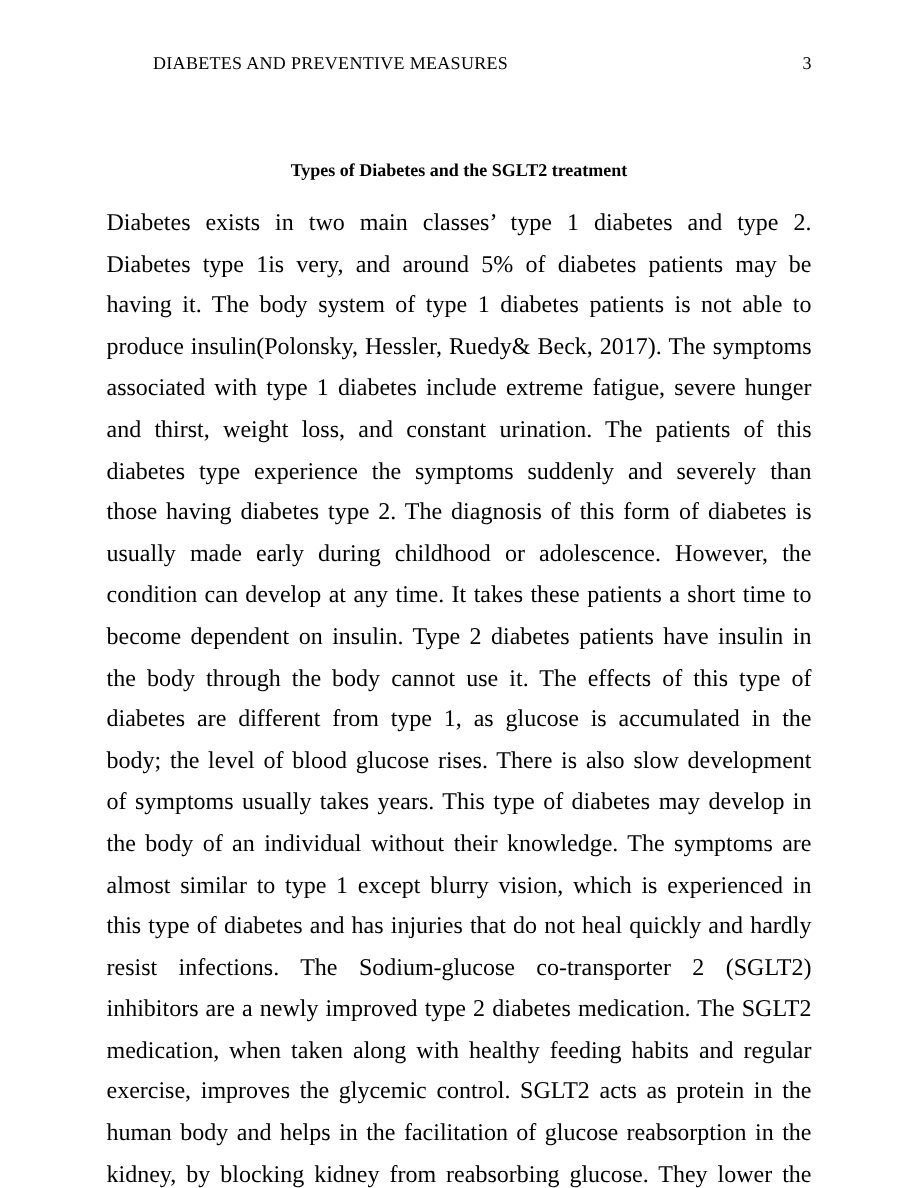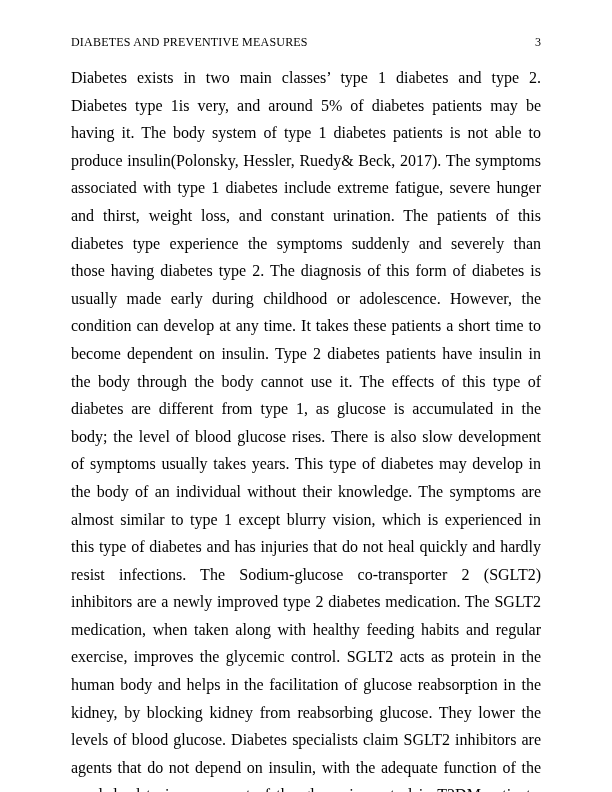--- a/index.html
+++ b/index.html
@@ -17,20 +17,21 @@
       padding: 35px 71px 0 71px;
       position: relative;
       overflow: hidden;
     }
     .header-row {
       display: flex;
       justify-content: space-between;
       align-items: flex-end;
       font-size: 12px;
       line-height: 14px;
+      margin-left: 31px;
     }
     .running-head {
       letter-spacing: 0.2px;
     }
     .page-number {
       font-size: 12px;
     }
     .essay-title {
       margin: 57px 0 0 0;
       font-size: 12px;
@@ -49,15 +50,16 @@
   </style>
 </head>
 <body>
 
 <div class="page">
   <div class="header-row">
     <span class="running-head">DIABETES AND PREVENTIVE MEASURES</span>
     <span class="page-number">3</span>
   </div>
 
+  <h1 class="essay-title">Types of Diabetes and the SGLT2 treatment</h1>
 
   <p class="body-paragraph">Diabetes exists in two main classes’ type 1 diabetes and type 2.  Diabetes type 1is very, and around 5% of diabetes patients may be having it. The body system of type 1 diabetes patients is not able to produce insulin(Polonsky, Hessler, Ruedy&amp; Beck, 2017). The symptoms associated with type 1 diabetes include extreme fatigue, severe hunger and thirst, weight loss, and constant urination. The patients of this diabetes type experience the symptoms suddenly and severely than those having diabetes type 2. The diagnosis of this form of diabetes is usually made early during childhood or adolescence. However, the condition can develop at any time. It takes these patients a short time to become dependent on insulin. Type 2 diabetes patients have insulin in the body through the body cannot use it. The effects of this type of diabetes are different from type 1, as glucose is accumulated in the body; the level of blood glucose rises. There is also slow development of symptoms usually takes years. This type of diabetes may develop in the body of an individual without their knowledge. The symptoms are almost similar to type 1 except blurry vision, which is experienced in this type of diabetes and has injuries that do not heal quickly and hardly resist infections. The Sodium-glucose co-transporter 2 (SGLT2) inhibitors are a newly improved type 2 diabetes medication. The SGLT2 medication, when taken along with healthy feeding habits and regular exercise, improves the glycemic control. SGLT2 acts as protein in the human body and helps in the facilitation of glucose reabsorption in the kidney, by blocking kidney from reabsorbing glucose. They lower the levels of blood glucose. Diabetes specialists claim SGLT2 inhibitors are agents that do not depend on insulin, with the adequate function of the renal, lead to improvement of the glycemic control in T2DM patients. Dapagliflozin,</p>
 </div>
 
 </body></html>

